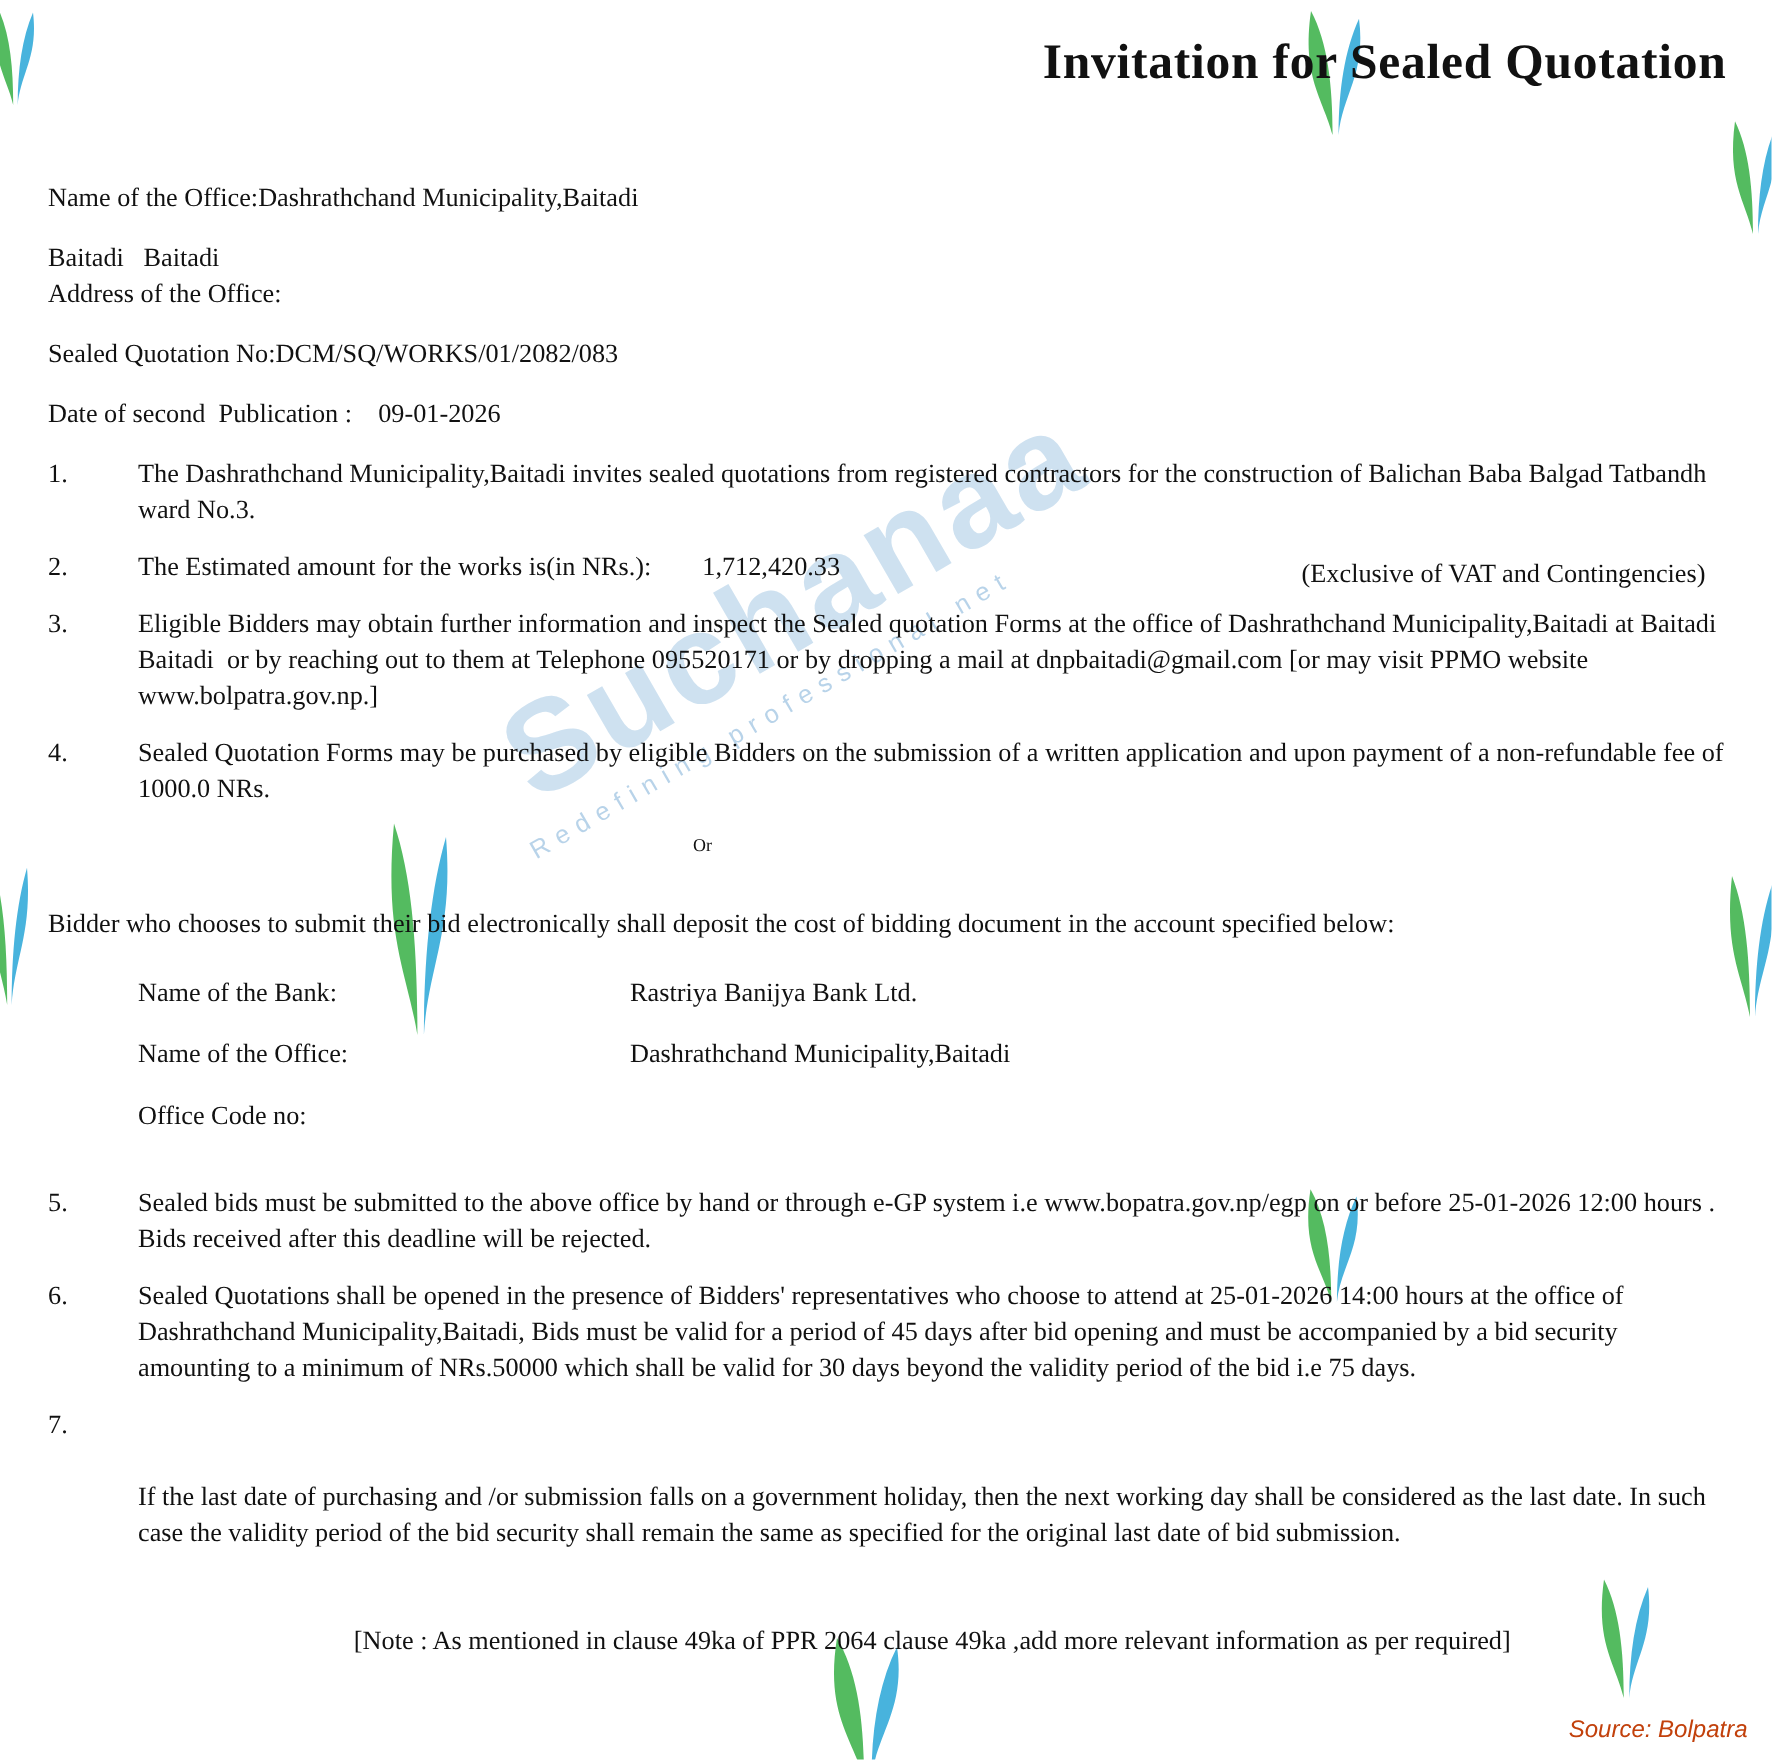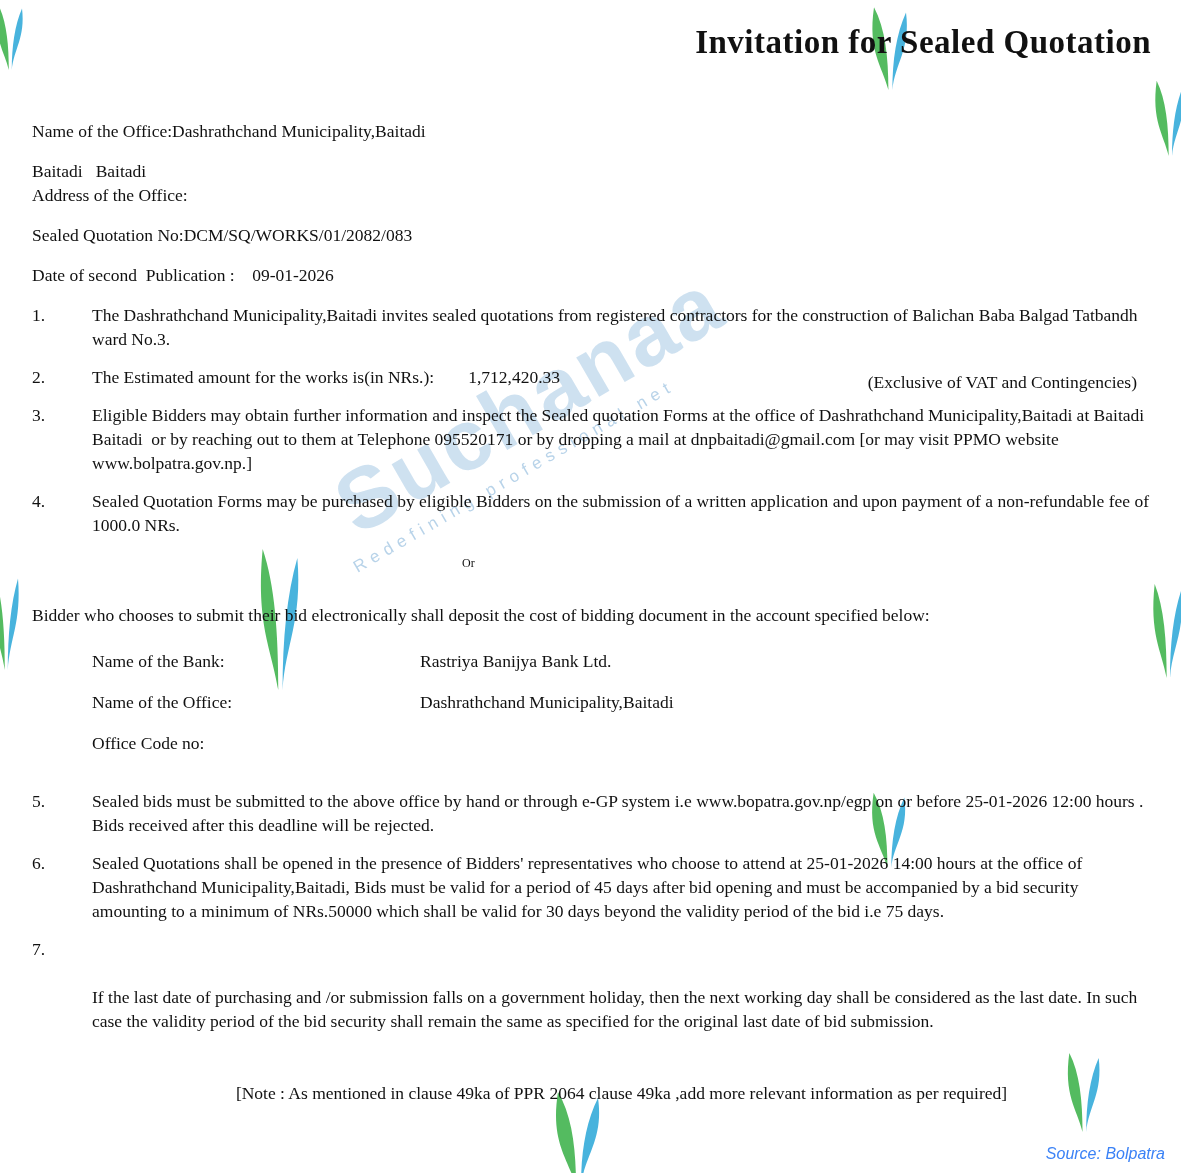--- a/index.html
+++ b/index.html
@@ -60,21 +60,21 @@
     display: grid; grid-template-columns: 328px 1fr;
     font-size: 17.5px; line-height: 24px; margin-bottom: 17px;
   }
   .bank-row .bval { white-space: pre-wrap; }
 
   .item-note { margin-top: 0; text-align: center; }
 
   .footer {
     position: absolute; right: 16px; bottom: 10px; z-index: 1;
     font-family: "Liberation Sans", sans-serif; font-style: italic; font-size: 16px;
-    color: #3b82f6;
+    color: #c2410c;
   }
 </style>
 </head>
 <body>
 
 <div class="watermark-layer">
 
   <span class="leaf" style="left:-8px; top:0; width:36px; height:70px;">
     <svg viewBox="0 0 60 100" preserveAspectRatio="none">
         <path class="blade-g" d="M28 100 C20 72 2 56 10 6 C24 30 28 62 28 100 Z"></path>

